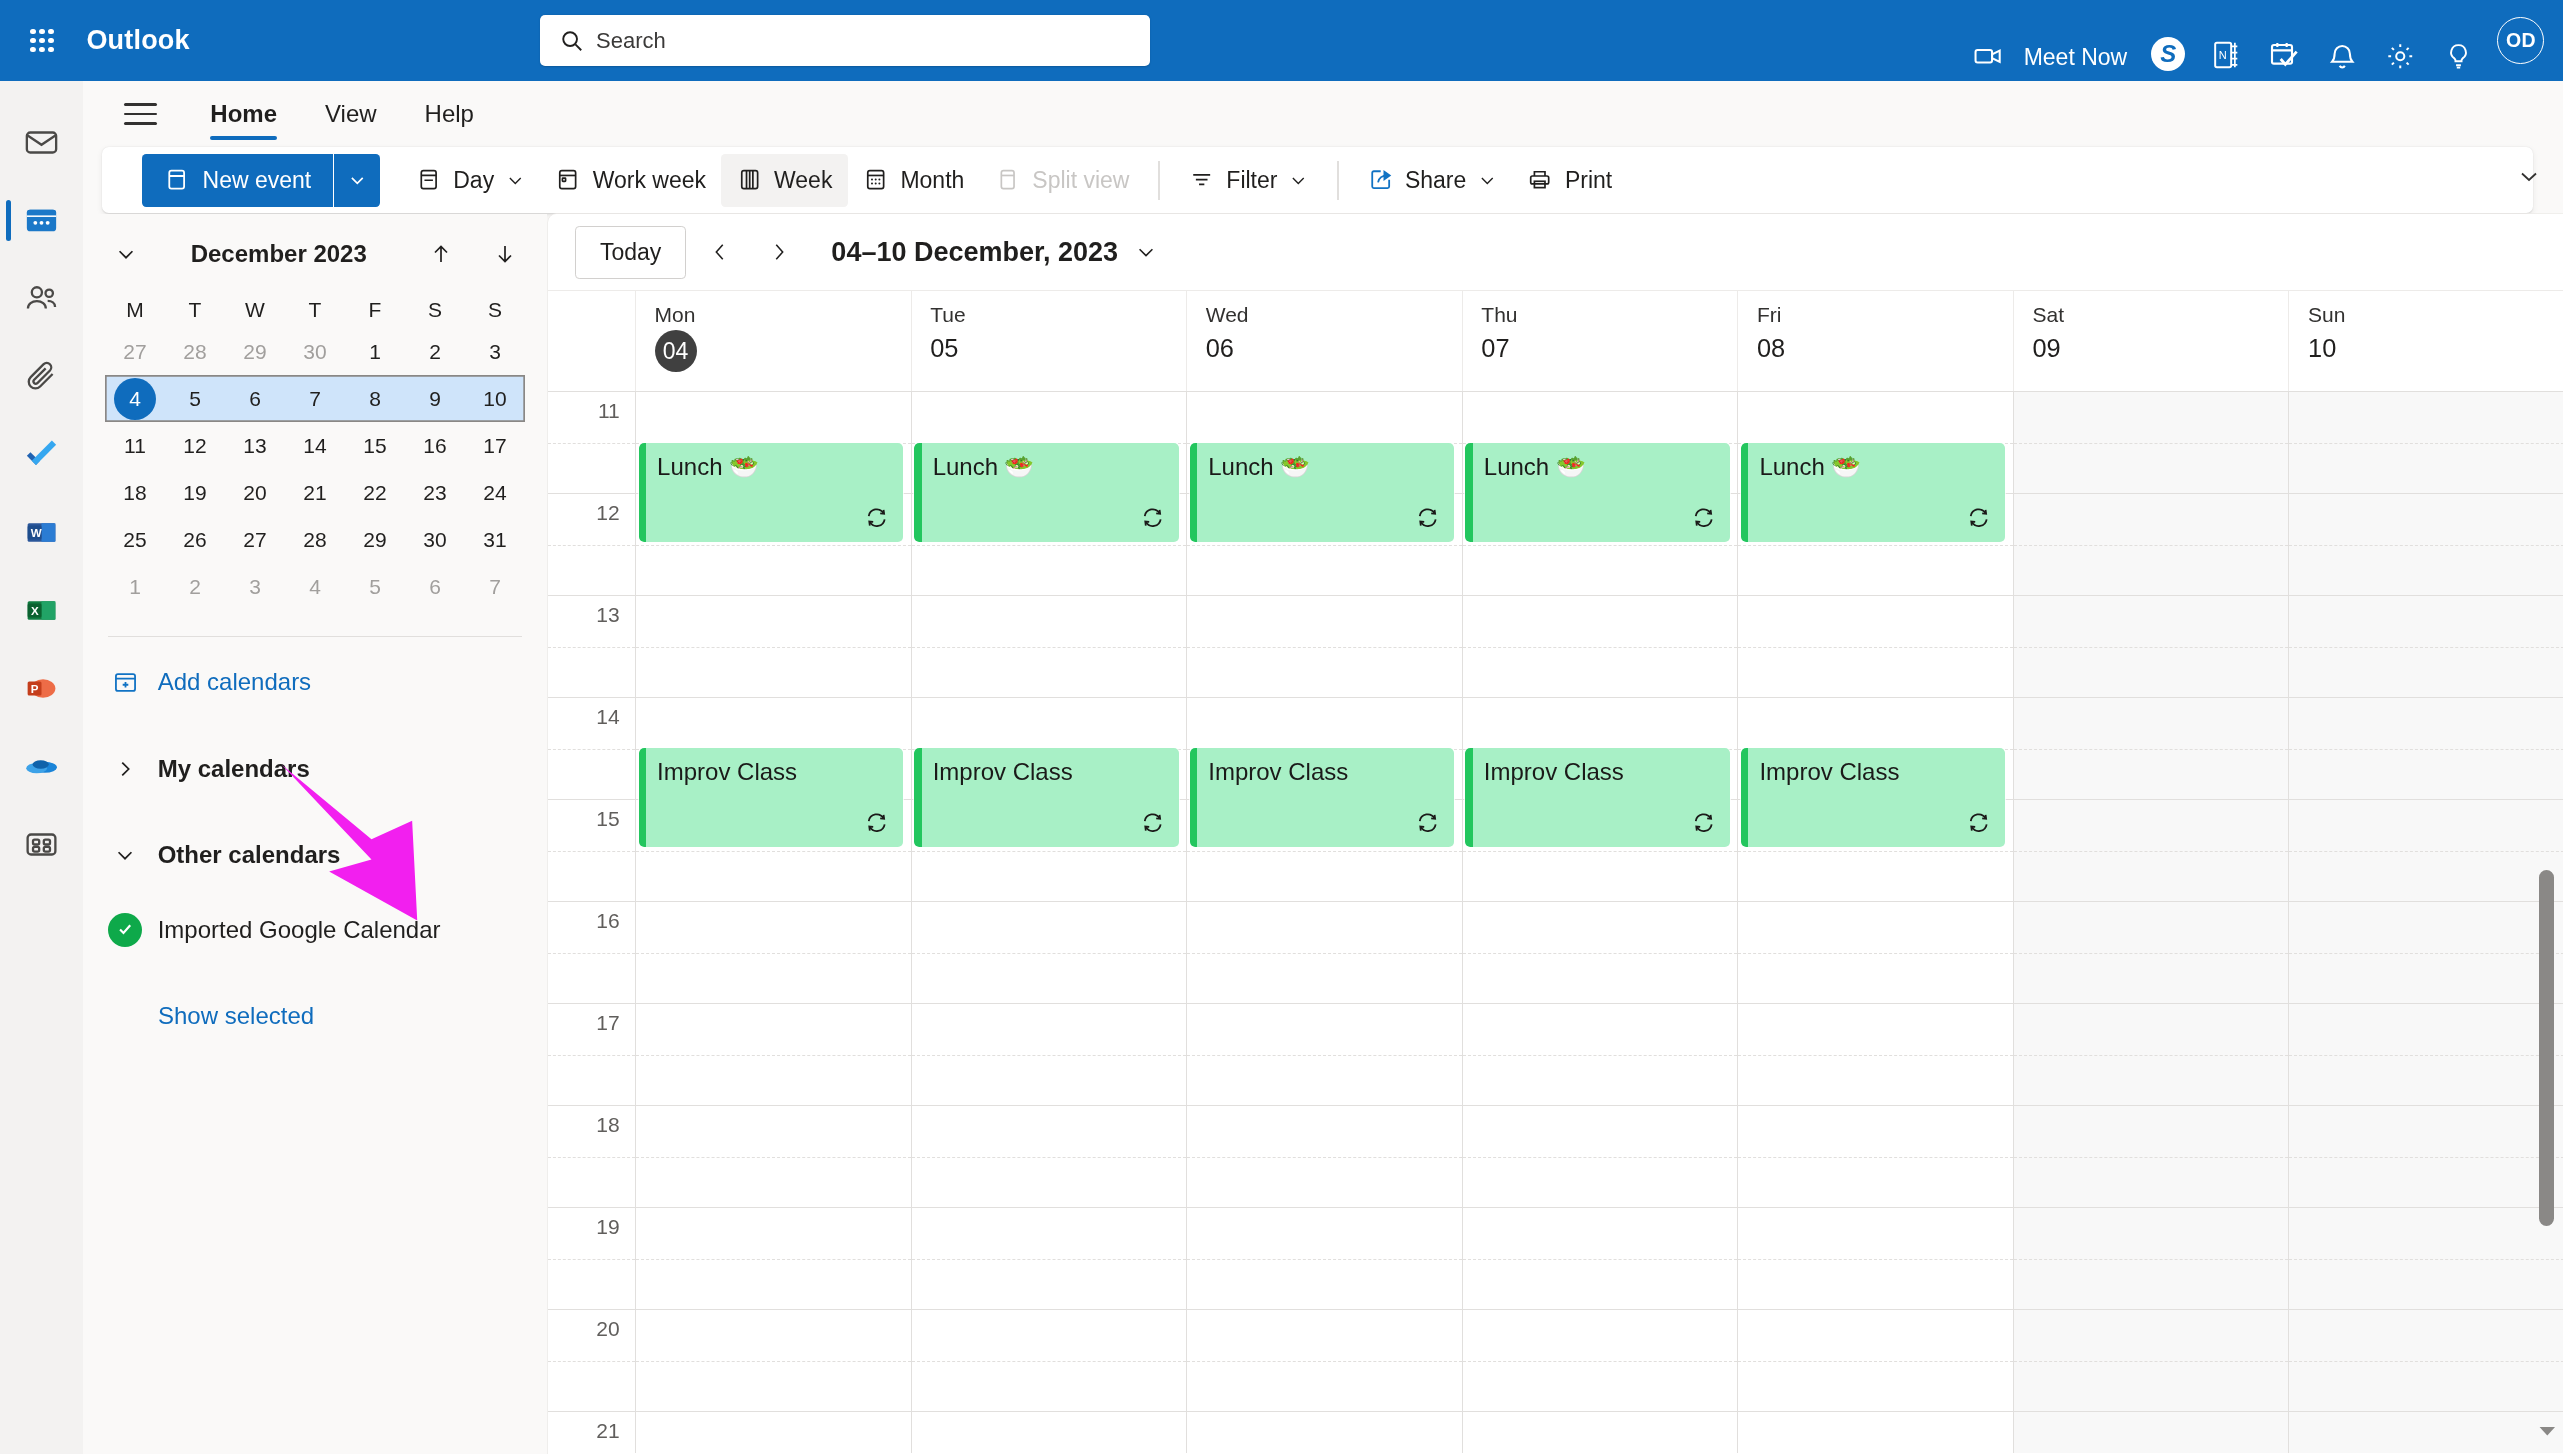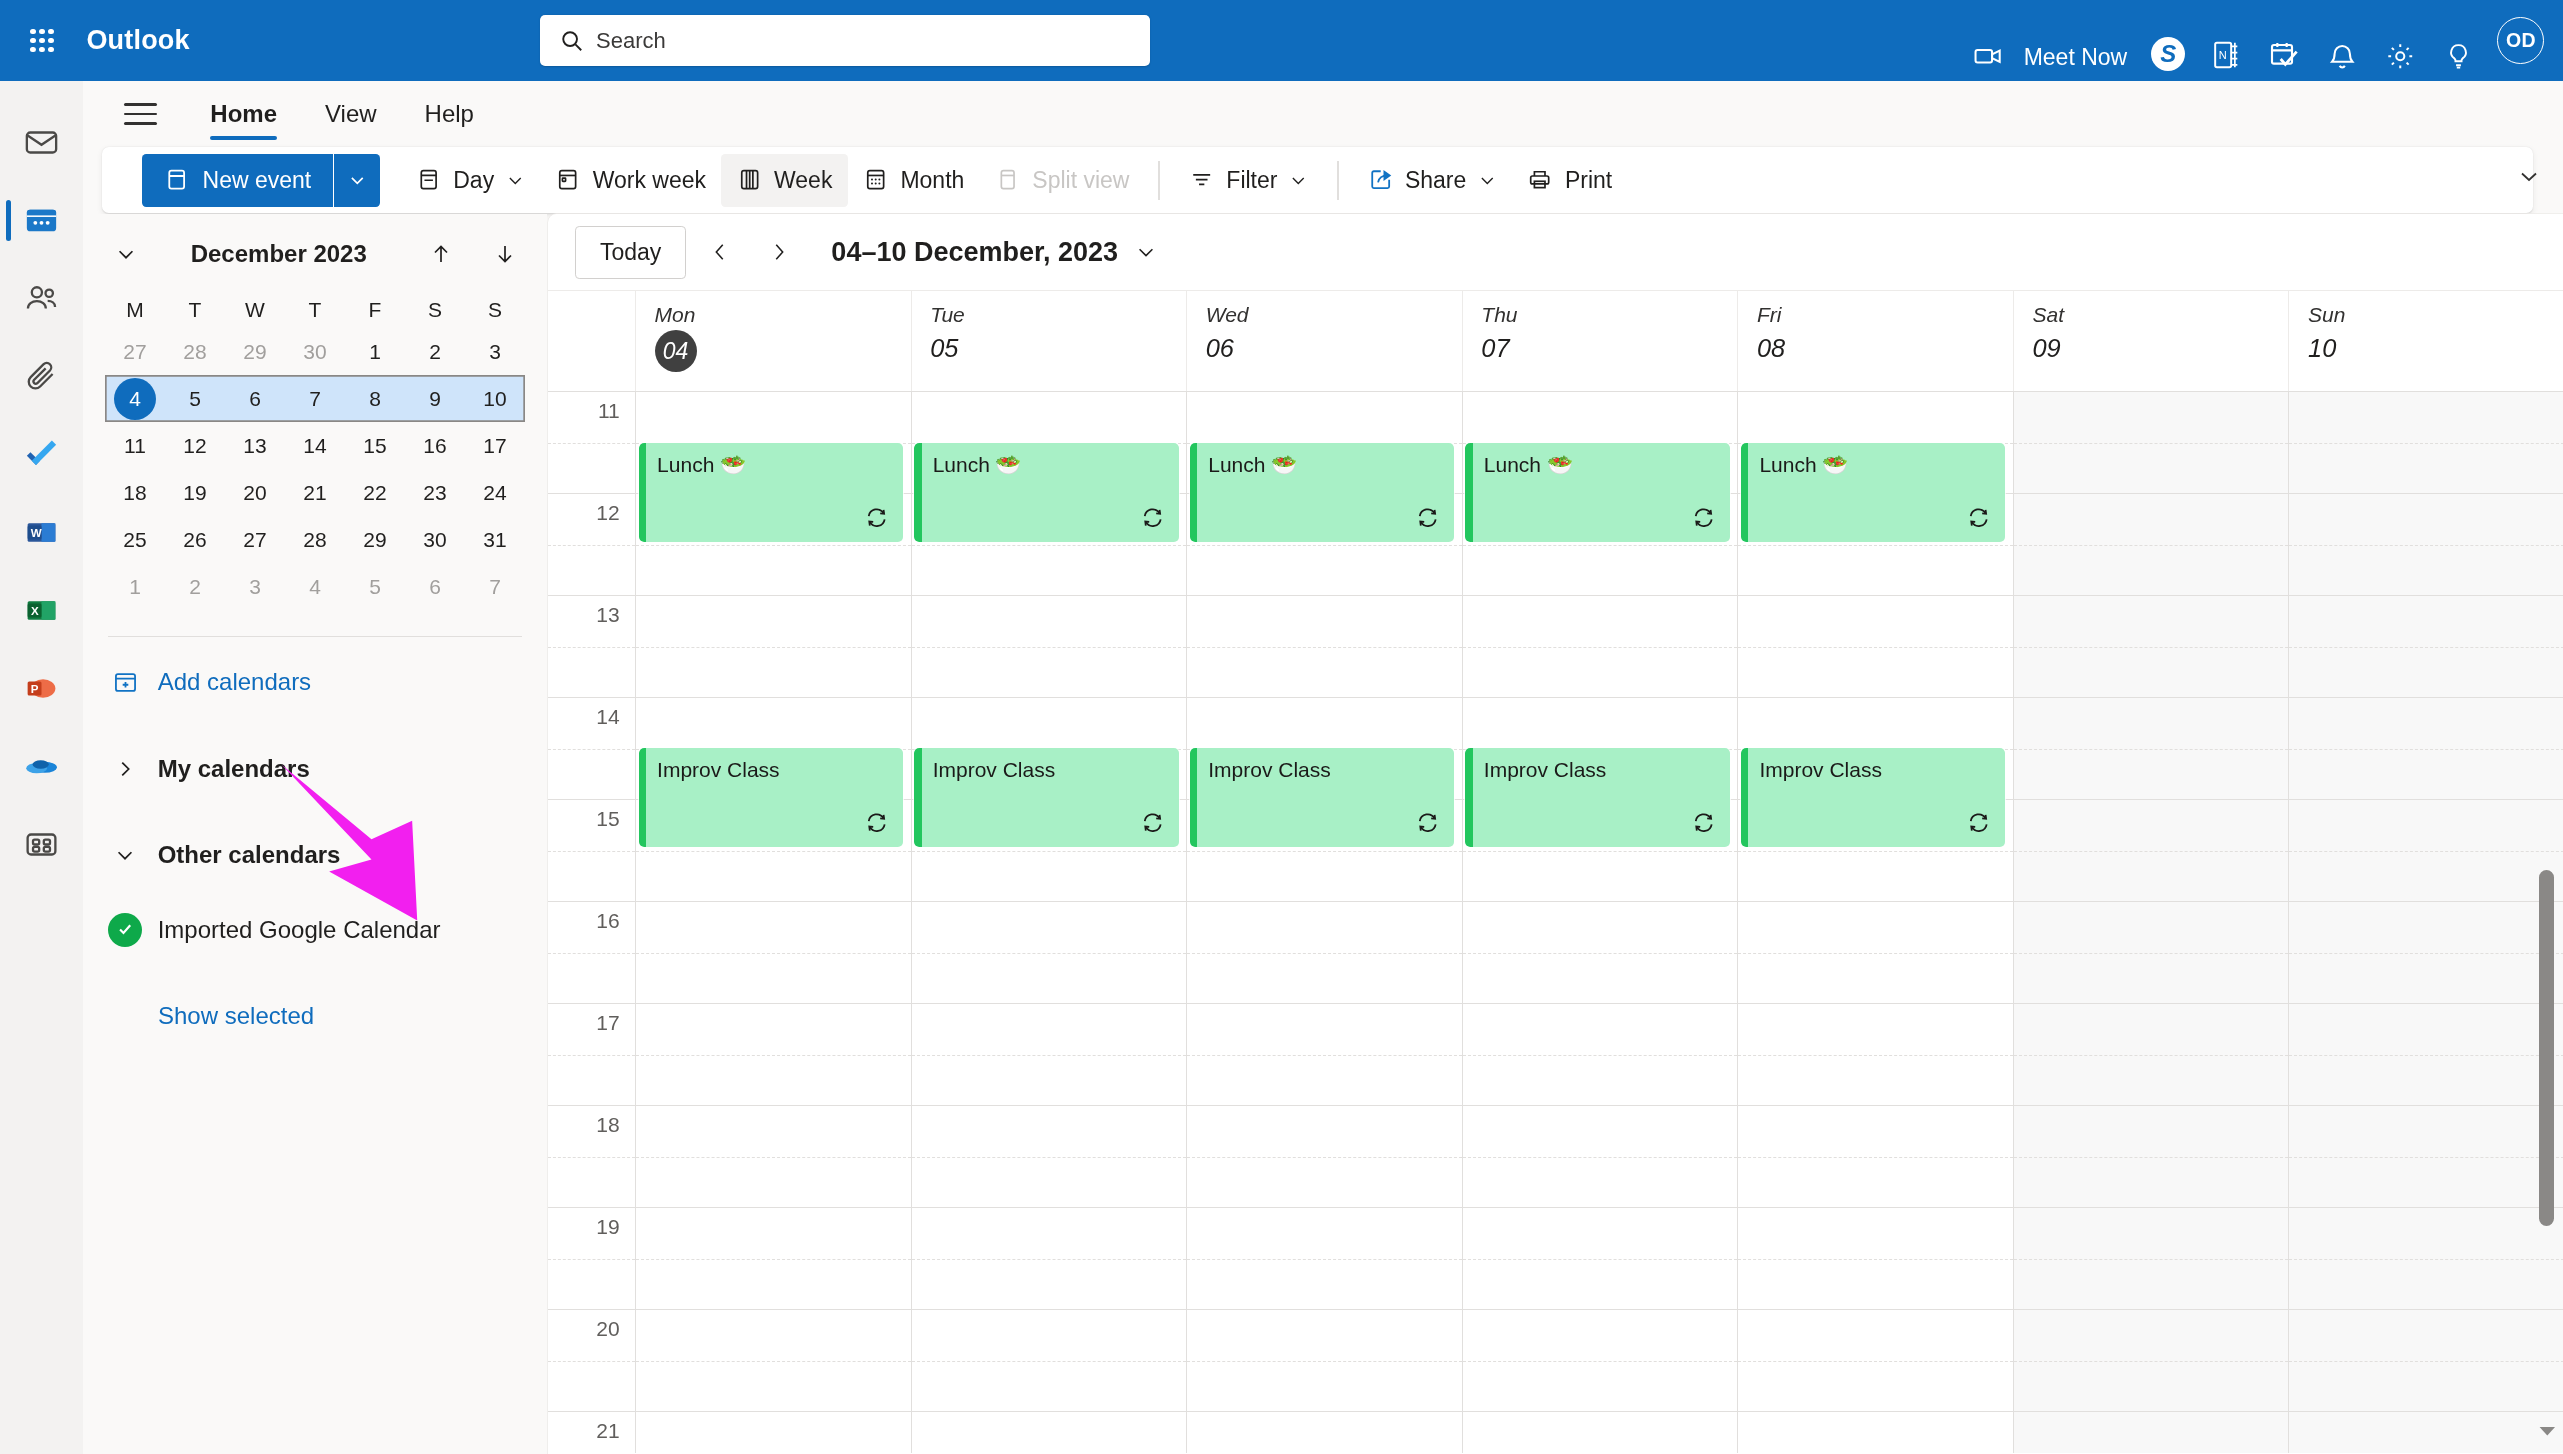--- a/index.html
+++ b/index.html
@@ -290,21 +290,21 @@
     position: absolute; left: 2.5px; right: 7.6px;
     border-radius: 5.1px; overflow: hidden;
     background: #a8f0c6; cursor: pointer;
     box-shadow: 0 0 0 0.8px rgba(255,255,255,.9);
   }
   .event::before {
     content: ""; position: absolute; left: 0; top: 0; bottom: 0;
     width: 7.6px; background: #23c65e; border-radius: 5.1px 0 0 5.1px;
   }
   .ev-title {
-    font-size: 21px; color: #1b1a19;
+    font-size: 24px; color: #1b1a19;
     padding: 10.2px 0 0 18.6px; white-space: nowrap;
   }
   .ev-recur {
     position: absolute; right: 13.6px; bottom: 8.5px;
   }
 
   
   .vscroll {
     position: absolute; right: 5.1px; top: 181px;
     width: 24px; height: 1043px;
@@ -760,21 +760,21 @@
     <div class="range-title">
       <span>04–10 December, 2023</span>
       <svg width="22" height="22" viewBox="0 0 24 24" fill="none" stroke="#201f1e" stroke-width="1.7">
           <path d="M5 9 L12 16 L19 9"></path>
         </svg>
     </div>
   </div>
 
   <div class="dayhead">
     <div class="gutter-head"></div>
-    <div id="dayheads" style="display:flex;flex:1;font-style:italic;">
+    <div id="dayheads" style="display:flex;flex:1;">
         <div class="dh-cell"><div class="dh-name">Mon</div><div class="dh-num today">04</div></div>
         <div class="dh-cell"><div class="dh-name">Tue</div><div class="dh-num">05</div></div>
         <div class="dh-cell"><div class="dh-name">Wed</div><div class="dh-num">06</div></div>
         <div class="dh-cell"><div class="dh-name">Thu</div><div class="dh-num">07</div></div>
         <div class="dh-cell"><div class="dh-name">Fri</div><div class="dh-num">08</div></div>
         <div class="dh-cell"><div class="dh-name">Sat</div><div class="dh-num">09</div></div>
         <div class="dh-cell"><div class="dh-name">Sun</div><div class="dh-num">10</div></div>
       </div>
   </div>
 

